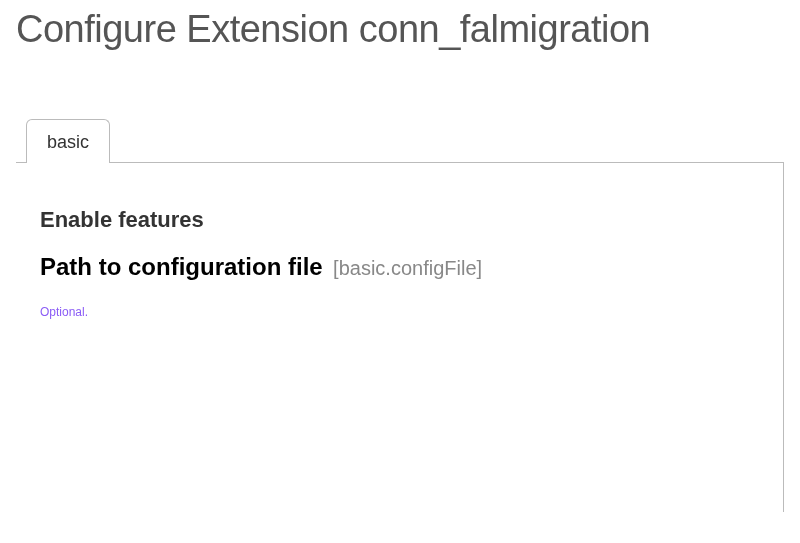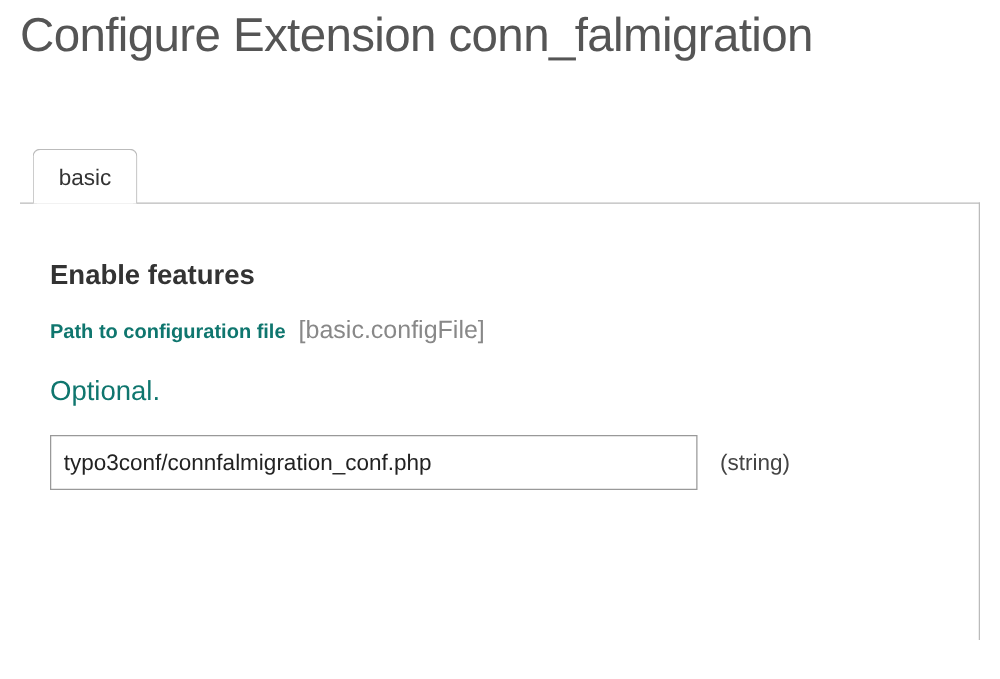--- a/index.html
+++ b/index.html
@@ -55,34 +55,34 @@
     .section-heading {
       font-size: 22px;
       font-weight: 700;
       color: #333;
       margin-bottom: 20px;
     }
     .field-label-row {
       margin-bottom: 24px;
     }
     .field-label-strong {
-      font-size: 16px;
+      font-size: 24px;
       font-weight: 700;
-      color: #0f766e;
+      color: #000000;
       margin-top: 32px;
     }
     .field-label-key {
       font-size: 20px;
       font-weight: 400;
       color: #888;
       margin-left: 6px;
     }
     .field-hint {
-      font-size: 22px;
-      color: #0f766e;
+      font-size: 12px;
+      color: #8b5cf6;
       margin-bottom: 22px;
     }
     .input-row {
       display: flex;
       align-items: center;
       gap: 18px;
     }
     .text-input {
       width: 518px;
       height: 44px;
@@ -109,18 +109,14 @@
   <div class="tab-panel">
     <h2 class="section-heading">Enable features</h2>
 
     <div class="field-label-row">
       <span class="field-label-strong">Path to configuration file</span>
       <span class="field-label-key">[basic.configFile]</span>
     </div>
 
     <div class="field-hint">Optional.</div>
 
-    <div class="input-row">
-      <input type="text" class="text-input" value="typo3conf/connfalmigration_conf.php" style="">
-      <span class="type-hint">(string)</span>
-    </div>
   </div>
 </div>
 
 </body></html>

